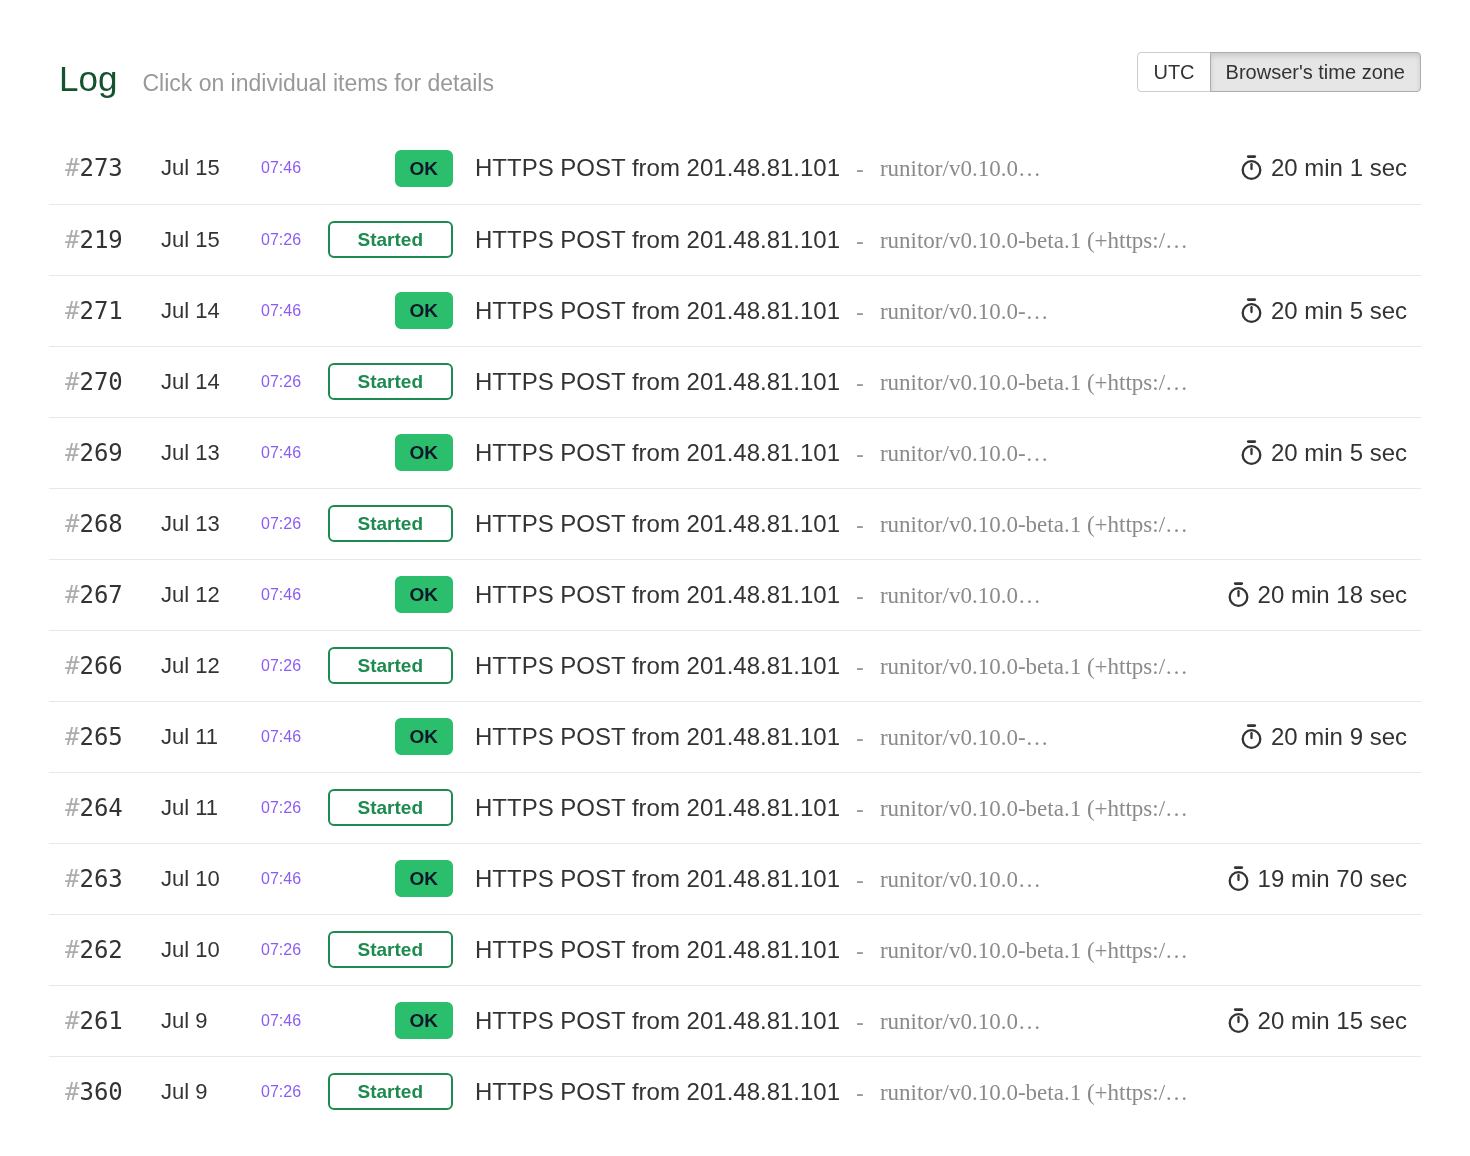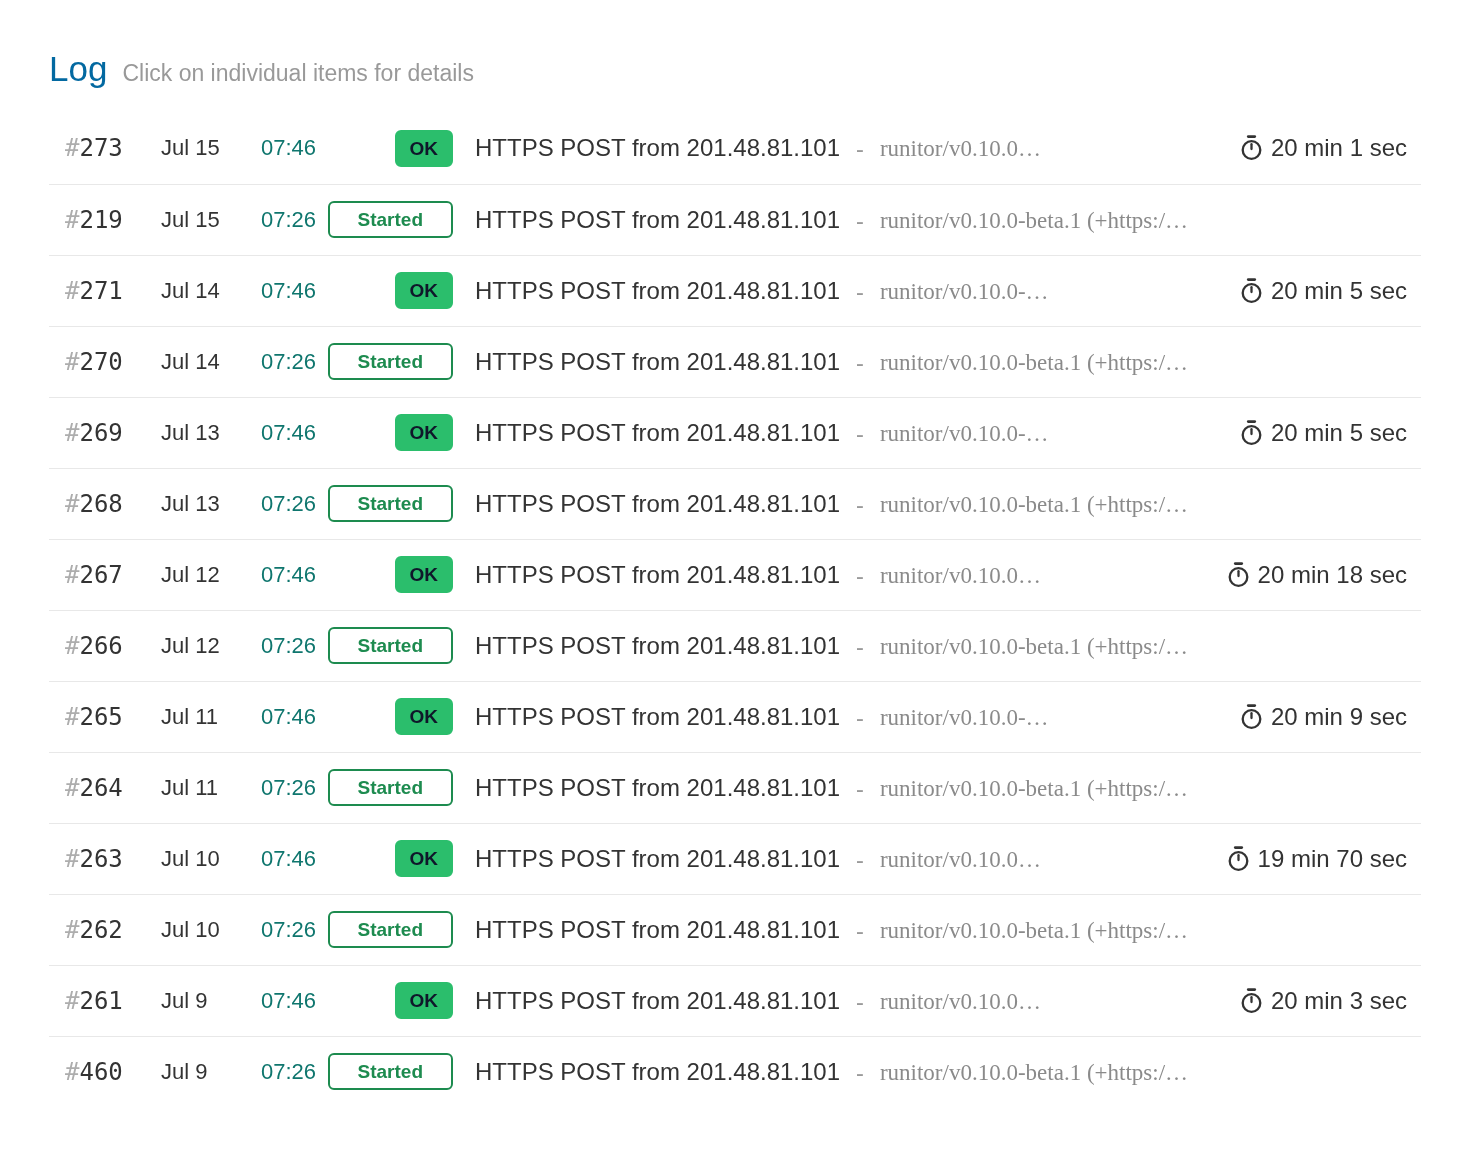--- a/index.html
+++ b/index.html
@@ -13,21 +13,21 @@
   }
   *{box-sizing:border-box;}
   html,body{margin:0;padding:0;}
   body{
     width:1470px;height:1156px;background:#ffffff;color:var(--main);
     font-family:"Liberation Sans", sans-serif;overflow:hidden;
   }
   .container{padding:0 49px;}
   .header{display:flex;align-items:flex-start;justify-content:space-between;padding-top:50px;margin-bottom:24px;}
   .title-wrap{display:flex;align-items:baseline;}
-  .page-title{font-size:35px;font-weight:400;color:#0369a1;margin:0;line-height:1.1;}
+  .page-title{font-size:35px;font-weight:400;color:#14532d;margin:10px;line-height:1.1;}
   .page-subtitle{font-size:23px;color:#999;margin-left:15px;}
   .btn-group{display:flex;margin-top:2px;}
   .btn{
     font-family:"Liberation Sans", sans-serif;font-size:20px;color:#333;
     background:#fff;border:1px solid #ccc;padding:8px 15px;cursor:pointer;line-height:1.1;
   }
   .btn:first-child{border-radius:4px 0 0 4px;}
   .btn:last-child{border-radius:0 4px 4px 0;margin-left:-1px;}
   .btn.active{
     background:#e6e6e6;border-color:#adadad;
@@ -39,21 +39,21 @@
     display:flex;align-items:center;height:71px;border-top:1px solid var(--sep-color);
     padding-right:14px;cursor:pointer;
   }
   .log-row:first-child{border-top:none;}
   .cell-num{
     width:112px;flex:none;padding-left:16px;
     font-family:"DejaVu Sans Mono", monospace;font-size:24px;color:#333;
   }
   .cell-num .hash{color:var(--hash);}
   .cell-date{width:100px;flex:none;font-size:22px;color:#333;}
-  .cell-time{width:84px;flex:none;font-size:22px;color:#0f766e;}
+  .cell-time{width:84px;flex:none;font-size:16px;color:#8b5cf6;}
   .cell-badge{width:108px;flex:none;display:flex;justify-content:flex-end;}
   .badge{font-weight:700;font-size:19px;line-height:1;border-radius:6px;white-space:nowrap;}
   .badge-ok{background:var(--ok-green);color:#0f172a;padding:7px 13px;border:2px solid var(--ok-green);}
   .badge-started{background:#fff;color:var(--started-green);border:2px solid var(--started-border);padding:7px 28px;}
   .cell-event{
     margin-left:22px;display:flex;align-items:flex-end;white-space:nowrap;overflow:hidden;
     font-size:24px;color:#333;min-width:0;
   }
   .cell-event .sep{
     font-family:"DejaVu Sans Mono", monospace;font-size:23px;color:#9a9a9a;margin:0 13px;
@@ -68,20 +68,24 @@
 </style>
 </head>
 <body>
 
 <div class="container">
   <div class="header">
     <div class="title-wrap">
       <h1 class="page-title">Log</h1>
       <span class="page-subtitle">Click on individual items for details</span>
     </div>
+    <div class="btn-group">
+      <button class="btn">UTC</button>
+      <button class="btn active">Browser's time zone</button>
+    </div>
   </div>
 
   <div class="log-list">
       <div class="log-row">
     <span class="cell-num"><span class="hash">#</span><span>273</span></span>
     <span class="cell-date">Jul 15</span>
     <span class="cell-time">07:46</span>
     <span class="cell-badge">
       <span class="badge badge-ok">OK</span>
     </span>
@@ -299,25 +303,25 @@
       <span>HTTPS POST from 201.48.81.101</span>
       <span class="sep">-</span>
       <span class="ua">runitor/v0.10.0…</span>
     </span>
     <span class="cell-duration">
       <svg width="25" height="28" viewBox="0 0 25 28" fill="none">
         <line x1="9.2" y1="2.6" x2="15.8" y2="2.6" stroke="#333" stroke-width="2.6" stroke-linecap="round"></line>
         <circle cx="12.5" cy="16" r="8.8" stroke="#333" stroke-width="2.3" fill="none"></circle>
         <line x1="12.5" y1="10.2" x2="12.5" y2="15" stroke="#333" stroke-width="2.3" stroke-linecap="round"></line>
       </svg>
-      <span>20 min 3 sec</span>
-    </span>
-  </div>
-      <div class="log-row">
-    <span class="cell-num"><span class="hash">#</span><span>460</span></span>
+      <span>20 min 15 sec</span>
+    </span>
+  </div>
+      <div class="log-row">
+    <span class="cell-num"><span class="hash">#</span><span>360</span></span>
     <span class="cell-date">Jul 9</span>
     <span class="cell-time">07:26</span>
     <span class="cell-badge">
       <span class="badge badge-started">Started</span>
     </span>
     <span class="cell-event">
       <span>HTTPS POST from 201.48.81.101</span>
       <span class="sep">-</span>
       <span class="ua">runitor/v0.10.0-beta.1 (+https:/…</span>
     </span>

